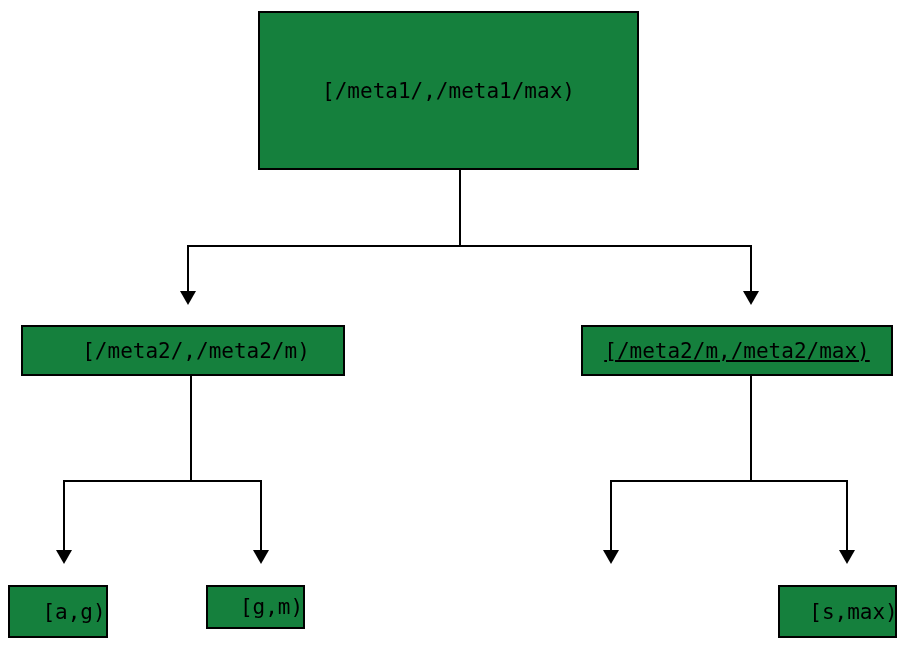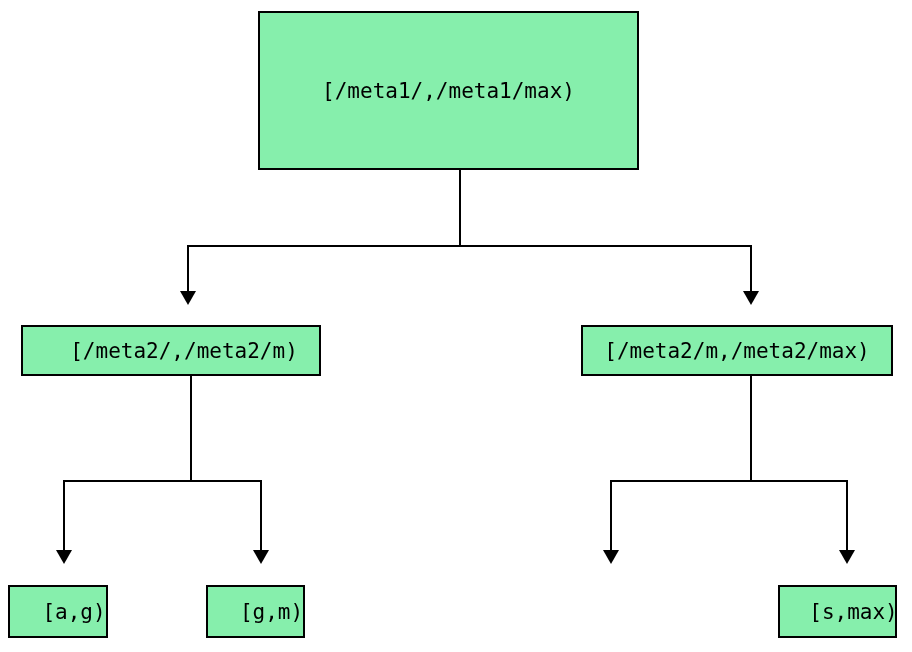--- a/index.html
+++ b/index.html
@@ -12,21 +12,21 @@
     width: 912px;
     height: 652px;
     background: #ffffff;
     overflow: hidden;
     font-family: "DejaVu Sans Mono", "Liberation Mono", monospace;
   }
   .node {
     position: absolute;
     box-sizing: border-box;
     border: 2px solid #000000;
-    background: #86efac;
+    background: #15803d;
     display: flex;
     align-items: center;
     justify-content: center;
     color: #000000;
     white-space: pre;
   }
   .node-root {
     font-size: 21px;
   }
   .node-mid {
@@ -64,44 +64,44 @@
     <span>[/meta1/,/meta1/max)</span>
   </div>
 
   <div class="edge-line edge-v" style="left:459px; top:170px; height:77px;"></div>
   <div class="edge-line edge-h" style="left:187px; top:245px; width:565px;"></div>
   <div class="edge-line edge-v" style="left:187px; top:245px; height:46px;"></div>
   <div class="arrow-head" style="left:180px; top:291px;"></div>
   <div class="edge-line edge-v" style="left:750px; top:245px; height:46px;"></div>
   <div class="arrow-head" style="left:743px; top:291px;"></div>
 
-  <div class="node node-mid" style="left:21px; top:325px; width:300px; height:51px;padding-left:26px;">
+  <div class="node node-mid" style="left:21px; top:325px; width:324px; height:51px;padding-left:26px;">
     <span>[/meta2/,/meta2/m)</span>
   </div>
-  <div class="node node-mid" style="left:581px; top:325px; width:312px; height:51px;">
+  <div class="node node-mid" style="left:581px; top:325px; width:312px; height:51px;text-decoration:underline;">
     <span>[/meta2/m,/meta2/max)</span>
   </div>
 
   <div class="edge-line edge-v" style="left:190px; top:376px; height:105px;"></div>
   <div class="edge-line edge-h" style="left:63px; top:480px; width:199px;"></div>
   <div class="edge-line edge-v" style="left:63px; top:480px; height:70px;"></div>
   <div class="arrow-head" style="left:56px; top:550px;"></div>
   <div class="edge-line edge-v" style="left:260px; top:480px; height:70px;"></div>
   <div class="arrow-head" style="left:253px; top:550px;"></div>
 
   <div class="edge-line edge-v" style="left:750px; top:376px; height:105px;"></div>
   <div class="edge-line edge-h" style="left:610px; top:480px; width:238px;"></div>
   <div class="edge-line edge-v" style="left:610px; top:480px; height:70px;"></div>
   <div class="arrow-head" style="left:603px; top:550px;"></div>
   <div class="edge-line edge-v" style="left:846px; top:480px; height:70px;"></div>
   <div class="arrow-head" style="left:839px; top:550px;"></div>
 
   <div class="node node-leaf" style="left:8px; top:585px; width:100px; height:53px;">
     <span>[a,g)</span>
   </div>
-  <div class="node node-leaf" style="left:206px; top:585px; width:99px; height:53px;">
+  <div class="node node-leaf" style="left:206px; top:585px; width:99px; height:44px;">
     <span>[g,m)</span>
   </div>
   <div class="node node-leaf" style="left:778px; top:585px; width:119px; height:53px;">
     <span>[s,max)</span>
   </div>
 
 </div>
 
 </body></html>

